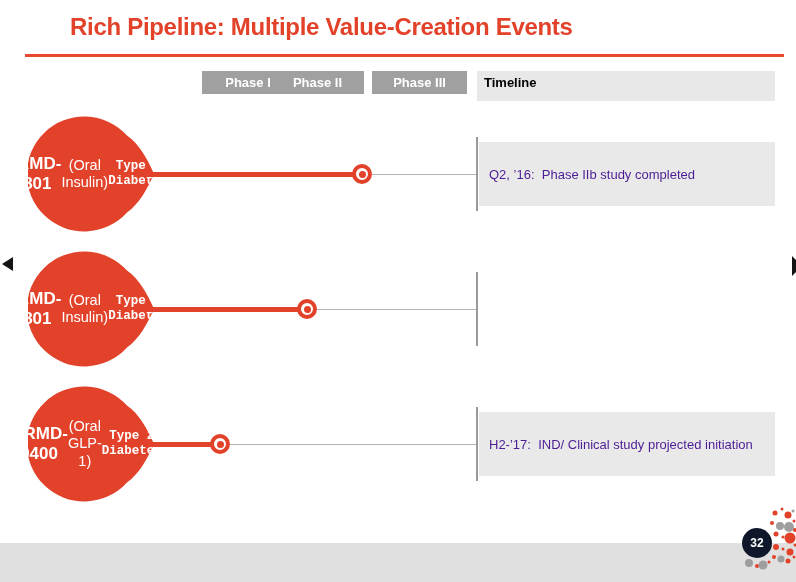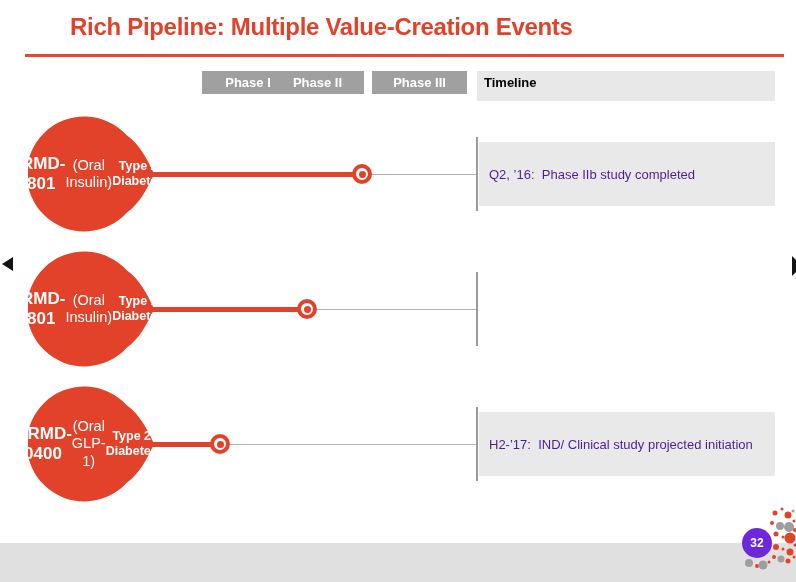--- a/index.html
+++ b/index.html
@@ -26,21 +26,21 @@
   
   .row { position:absolute; left:0; width:796px; height:116px; }
   .row1 { top:116px; } .row2 { top:251px; } .row3 { top:386px; }
 
   .drop-svg { position:absolute; left:28px; top:0; width:126px; height:116px; }
   .drop-label { position:absolute; left:28px; top:0; width:116px; height:116px;
                 display:flex; flex-direction:row; align-items:center; justify-content:center;
                 color:#fff; text-align:center; line-height:1.2; }
   .drug-name   { font-size:17px; font-weight:700; }
   .drug-form   { font-size:14.5px; font-weight:400; }
-  .drug-indic  { font-size:12.5px; font-weight:600; }
+  .drug-indic  { font-size:12.5px; font-weight:600;font-family:Liberation Mono, monospace; }
 
   .redline  { position:absolute; top:55.5px; height:5px; background:#E2422A; left:146px; }
   .row1 .redline { width:216px; } .row2 .redline { width:161px; } .row3 .redline { width:74px; }
 
   .bullseye { position:absolute; top:48px; width:20px; height:20px; border-radius:50%;
               background:#fff; border:4.5px solid #E2422A; }
   .row1 .bullseye { left:352px; } .row2 .bullseye { left:297px; } .row3 .bullseye { left:210px; }
   .bullseye .dot { position:absolute; left:50%; top:50%; width:7px; height:7px; margin:-3.5px 0 0 -3.5px;
                    border-radius:50%; background:#E2422A; }
 
@@ -60,21 +60,21 @@
               border-top:7.5px solid transparent; border-bottom:7.5px solid transparent;
               border-right:11px solid #141414; }
   .nav-right { position:absolute; left:792px; top:256px; width:0; height:0;
                border-top:10px solid transparent; border-bottom:10px solid transparent;
                border-left:10px solid #141414; }
 
   
   .footer-bar { position:absolute; left:0; top:543px; width:796px; height:39px; background:#E0E0E0; }
   .dots-svg { position:absolute; left:736px; top:505px; width:60px; height:75px; }
   .page-circle { position:absolute; left:742px; top:528px; width:30px; height:30px; border-radius:50%;
-                 background:#6d28d9; color:#fff; font-size:12px; font-weight:600;
+                 background:#0f172a; color:#fff; font-size:12px; font-weight:600;
                  display:flex; align-items:center; justify-content:center; z-index:3; }
 </style>
 </head>
 <body>
 
 <div class="slide">
 
   <div class="title">Rich Pipeline: Multiple Value-Creation Events</div>
   <div class="title-rule"></div>
 

